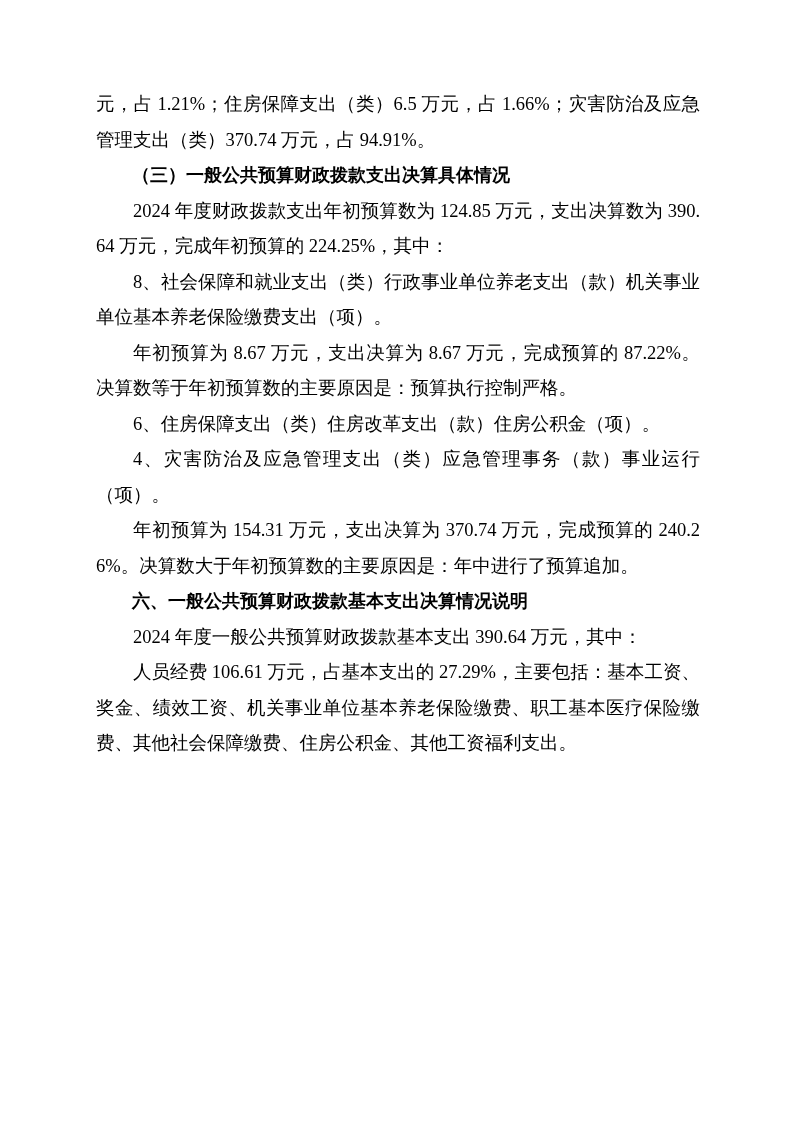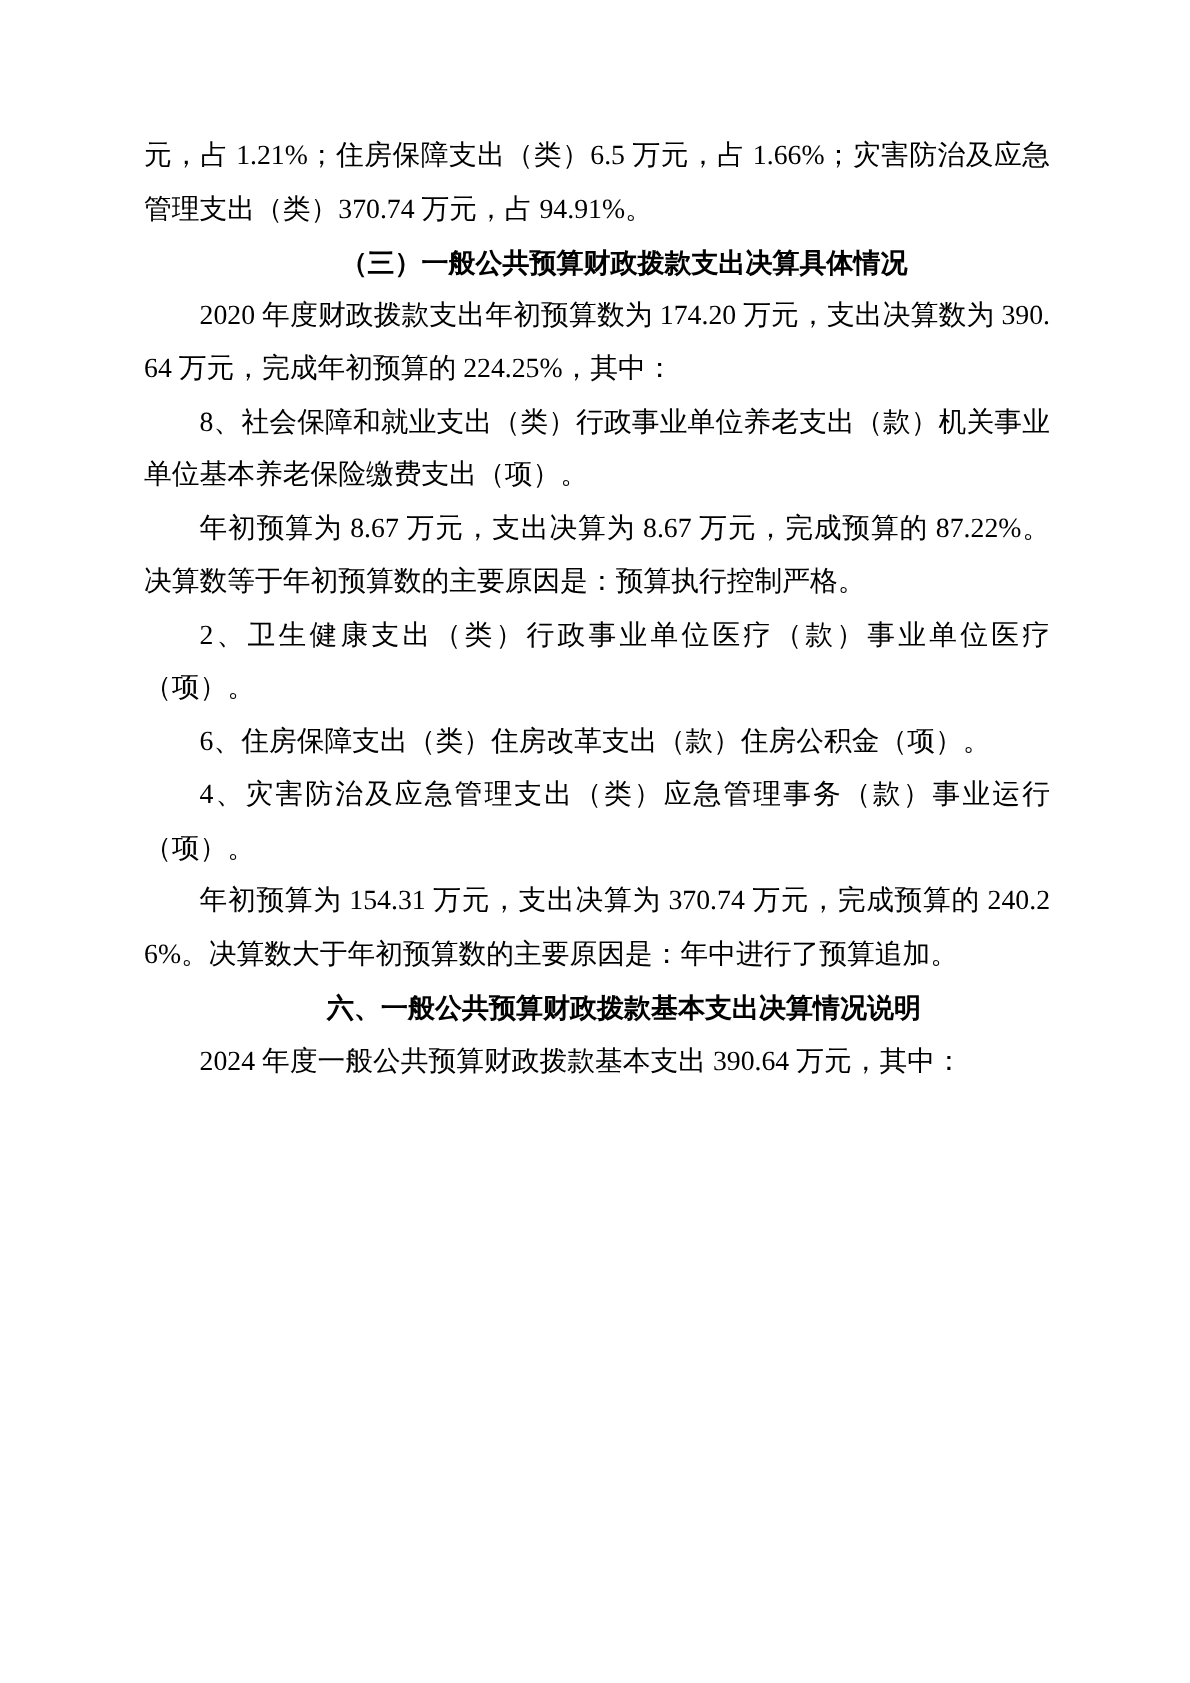--- a/index.html
+++ b/index.html
@@ -27,33 +27,33 @@
     text-indent: 2em;
     word-break: break-all;
   }
   .doc p.no-indent {
     text-indent: 0;
   }
   .doc p.heading {
     font-weight: 700;
     font-family: "Liberation Sans", "DejaVu Sans", sans-serif;
     font-size: 18px;
-    text-align: center;
+    text-align: left;
   }
 </style>
 </head>
 <body>
 
 <div class="page">
   <div class="doc">
     <p class="no-indent">元，占 1.21%；住房保障支出（类）6.5 万元，占 1.66%；灾害防治及应急管理支出（类）370.74 万元，占 94.91%。</p>
     <p class="heading">（三）一般公共预算财政拨款支出决算具体情况</p>
-    <p>2020 年度财政拨款支出年初预算数为 174.20 万元，支出决算数为 390.64 万元，完成年初预算的 224.25%，其中：</p>
+    <p>2024 年度财政拨款支出年初预算数为 124.85 万元，支出决算数为 390.64 万元，完成年初预算的 224.25%，其中：</p>
     <p>8、社会保障和就业支出（类）行政事业单位养老支出（款）机关事业单位基本养老保险缴费支出（项）。</p>
     <p>年初预算为 8.67 万元，支出决算为 8.67 万元，完成预算的 87.22%。决算数等于年初预算数的主要原因是：预算执行控制严格。</p>
-    <p>2、卫生健康支出（类）行政事业单位医疗（款）事业单位医疗（项）。</p>
     <p>6、住房保障支出（类）住房改革支出（款）住房公积金（项）。</p>
     <p>4、灾害防治及应急管理支出（类）应急管理事务（款）事业运行（项）。</p>
     <p>年初预算为 154.31 万元，支出决算为 370.74 万元，完成预算的 240.26%。决算数大于年初预算数的主要原因是：年中进行了预算追加。</p>
     <p class="heading">六、一般公共预算财政拨款基本支出决算情况说明</p>
     <p>2024 年度一般公共预算财政拨款基本支出 390.64 万元，其中：</p>
+    <p>人员经费 106.61 万元，占基本支出的 27.29%，主要包括：基本工资、奖金、绩效工资、机关事业单位基本养老保险缴费、职工基本医疗保险缴费、其他社会保障缴费、住房公积金、其他工资福利支出。</p>
   </div>
 </div>
 
 </body></html>

